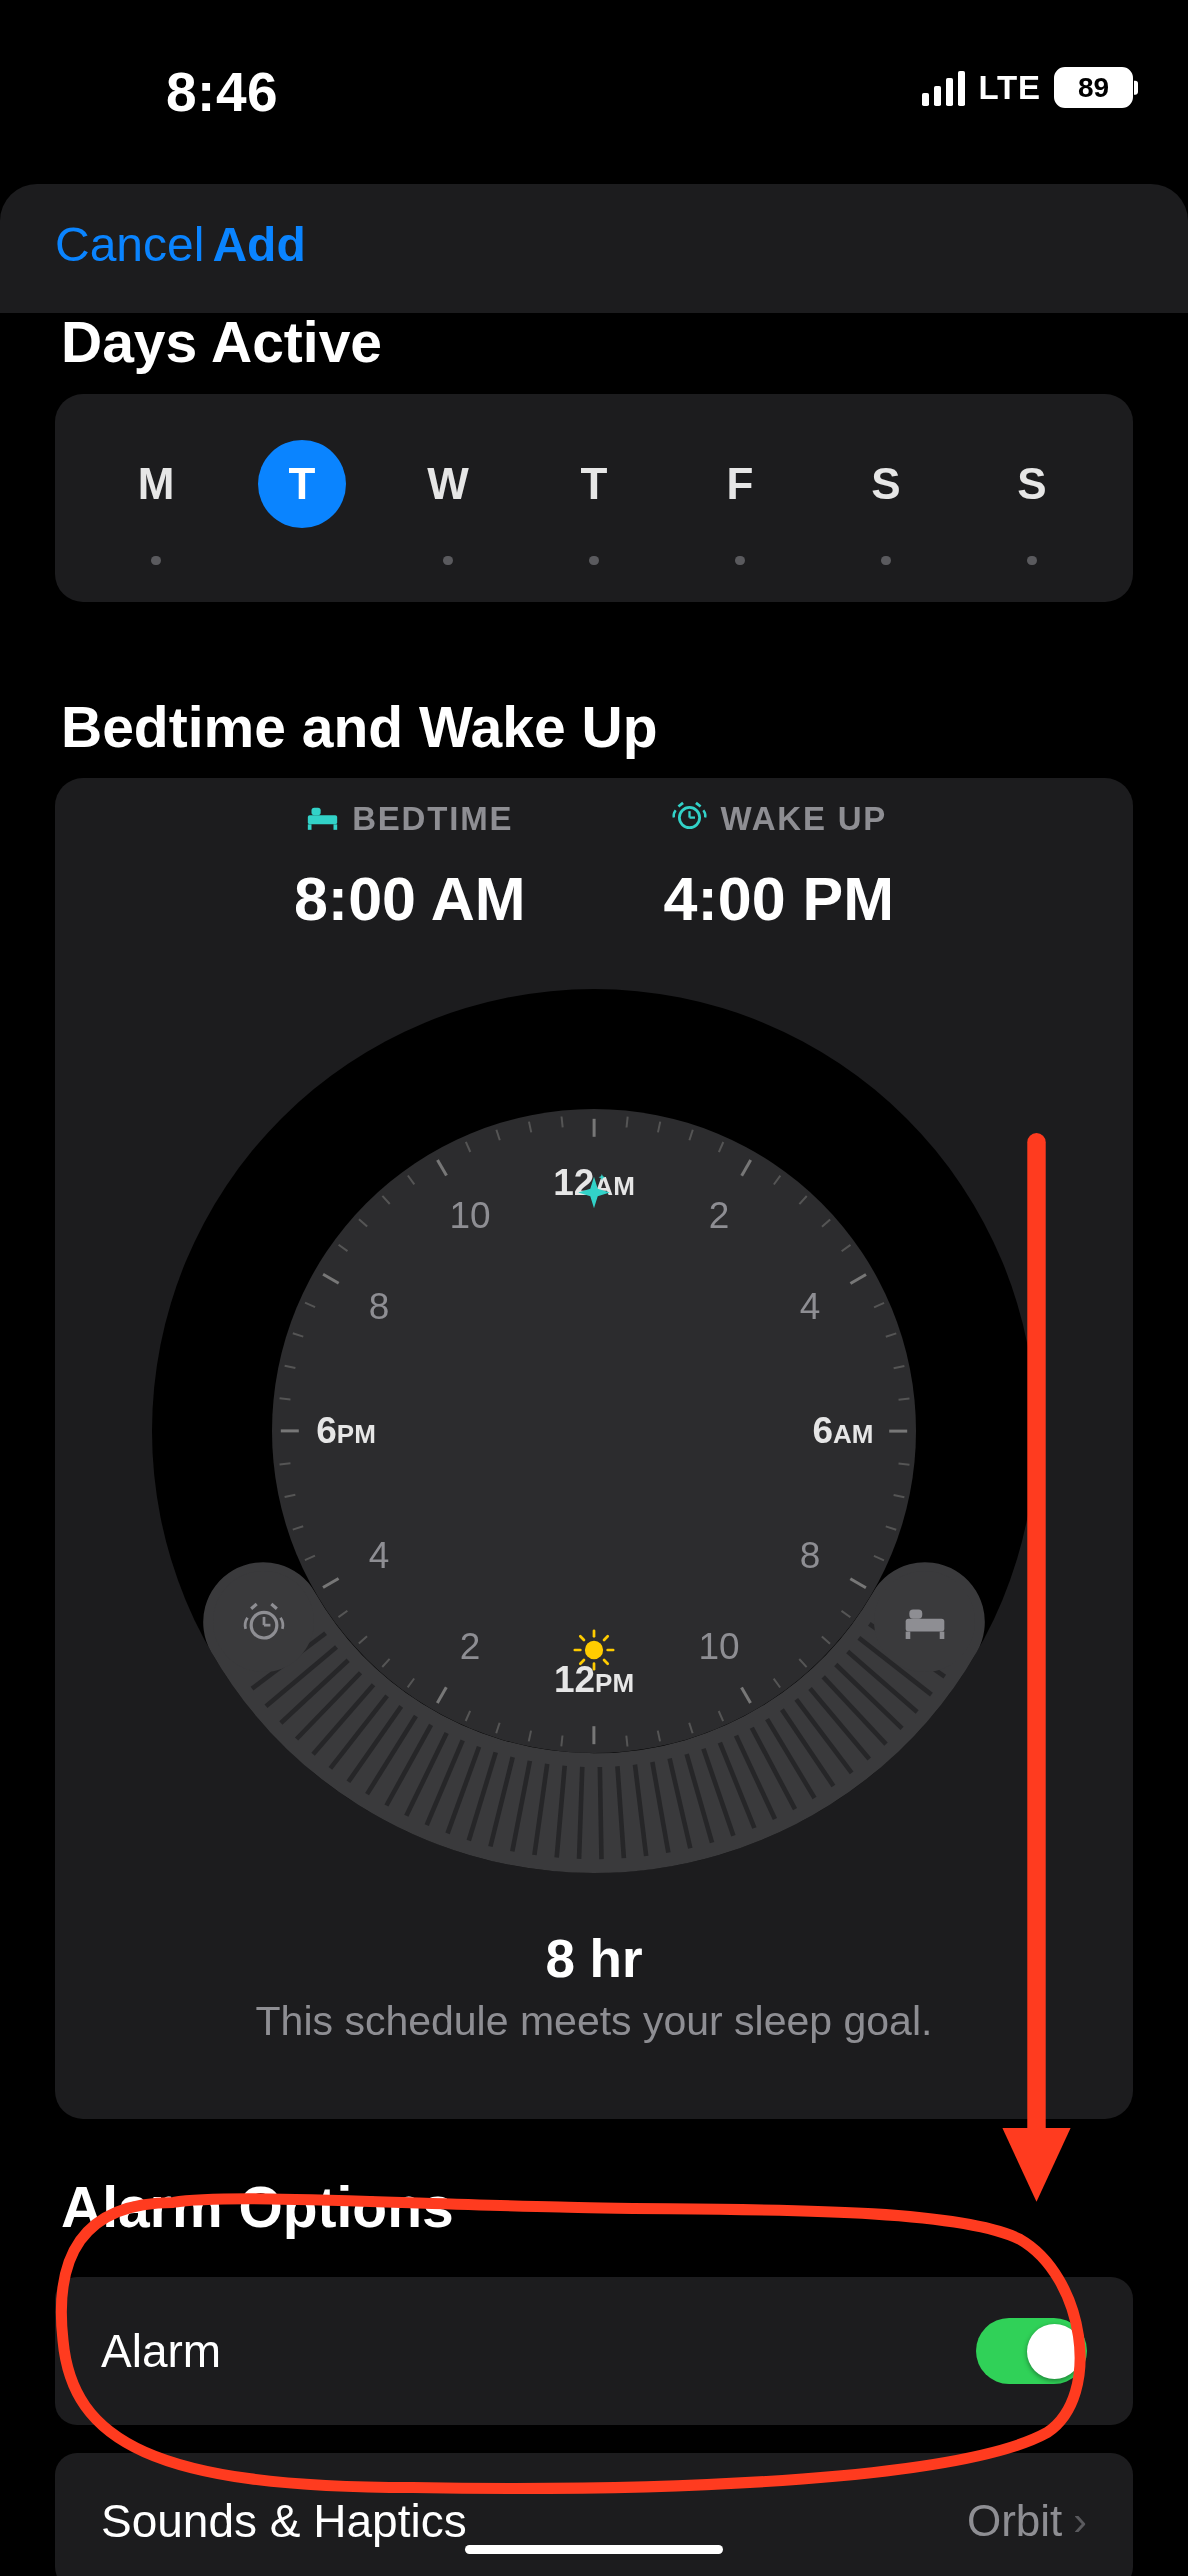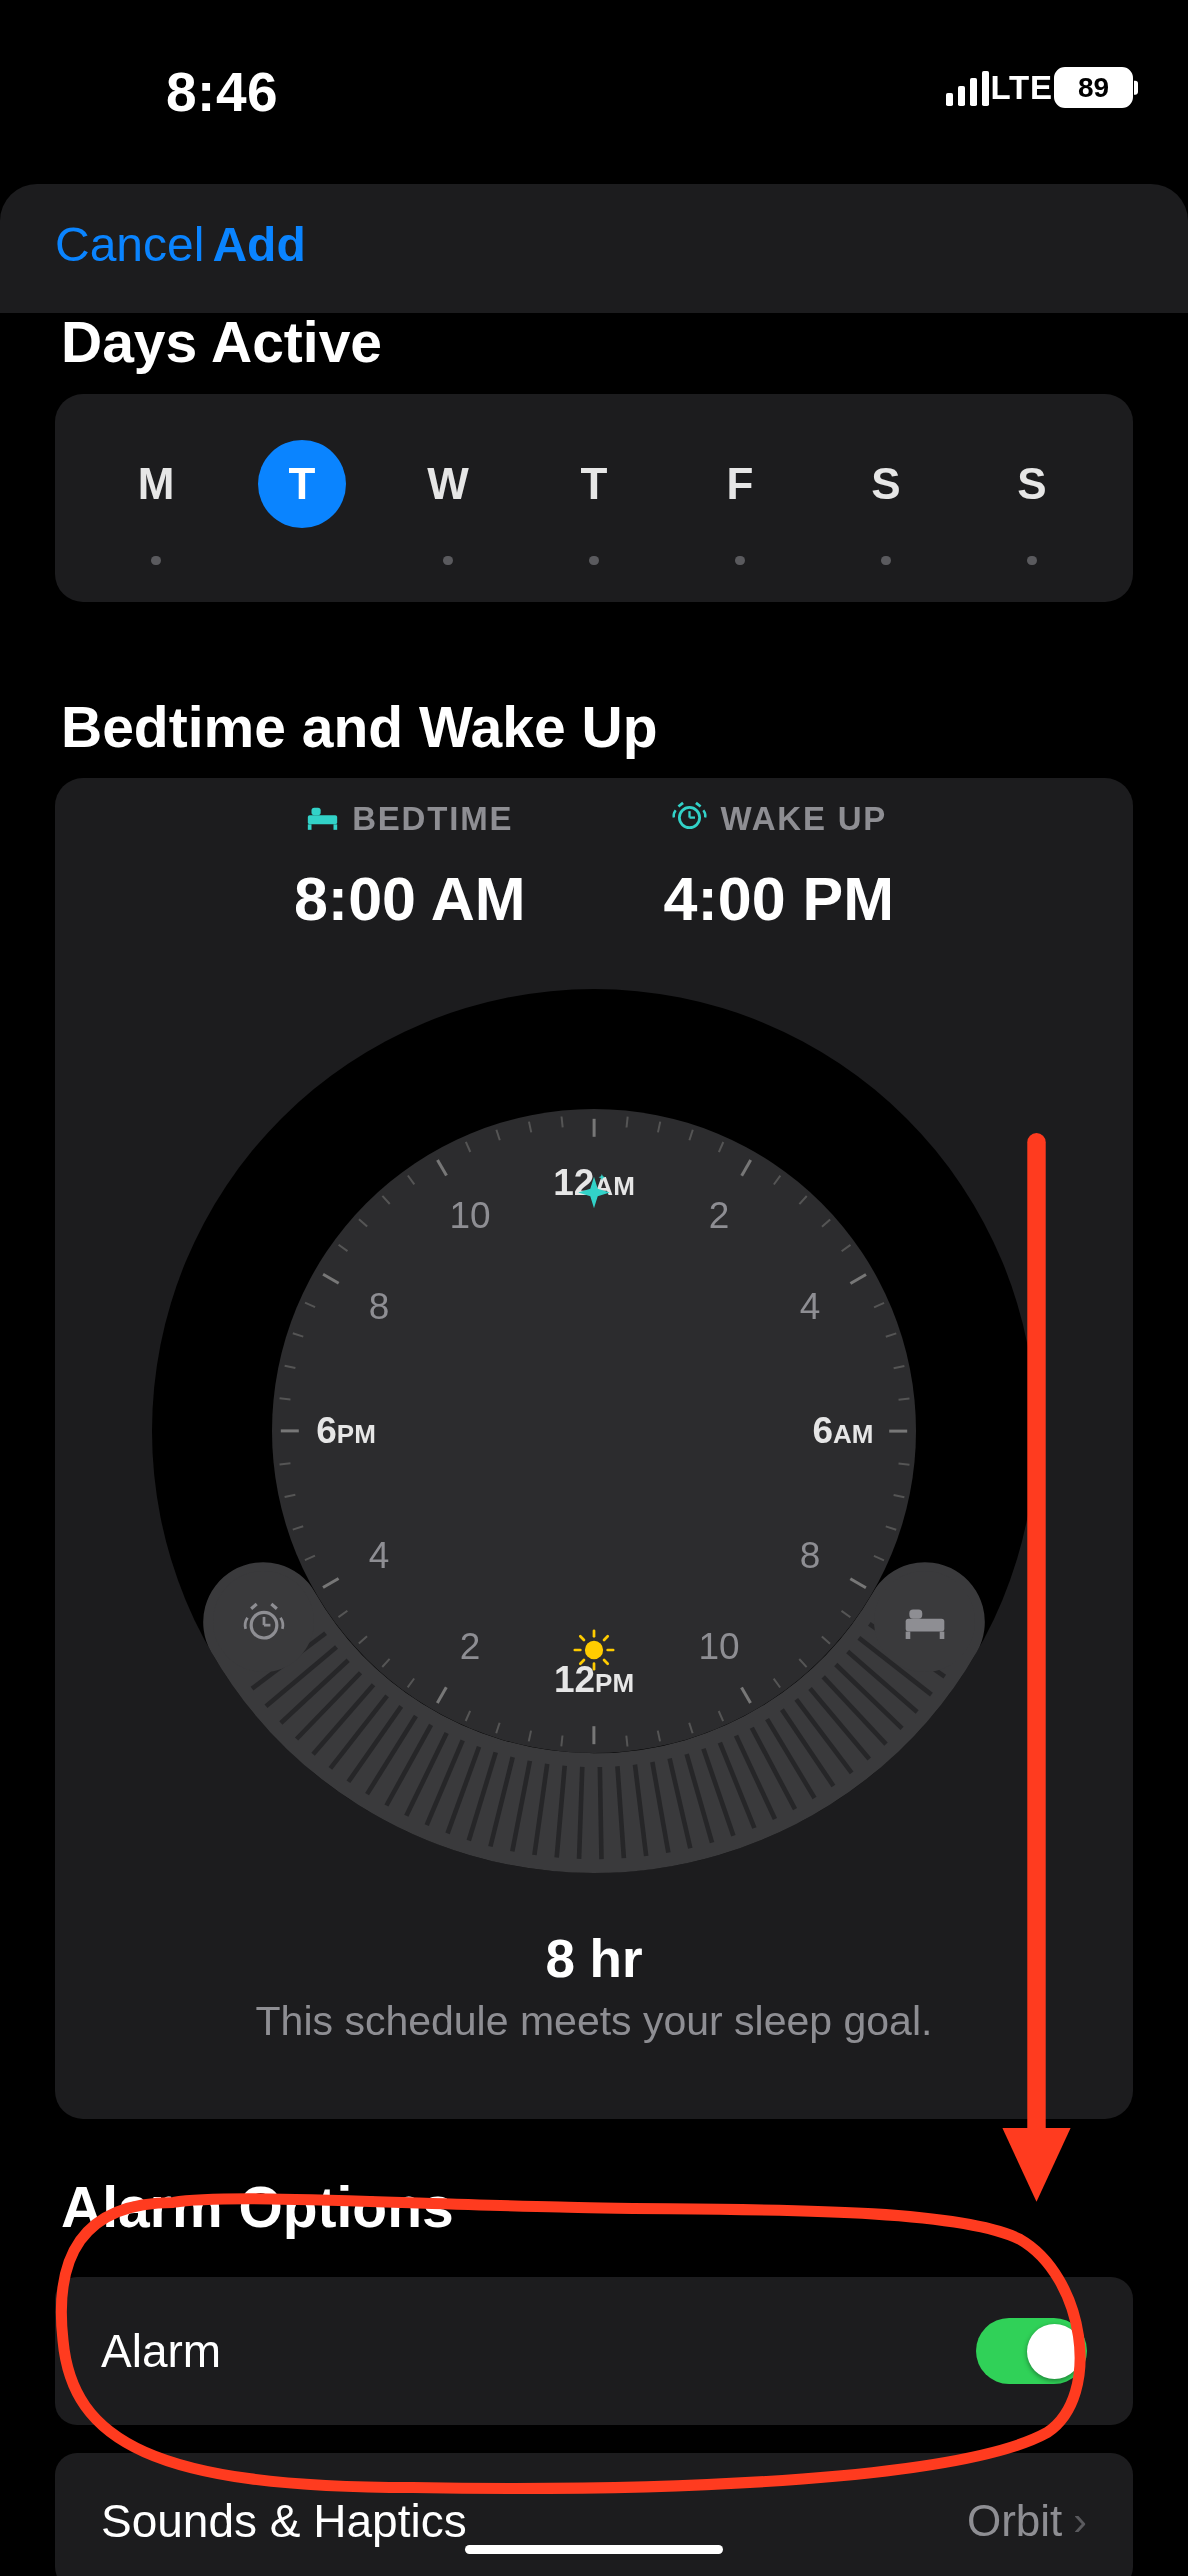--- a/index.html
+++ b/index.html
@@ -2,21 +2,21 @@
 <html style="font-size:14.7px"><head>
 <meta charset="utf-8">
 <style>
   * { box-sizing: border-box; margin: 0; padding: 0; }
   html, body { width: 1188px; height: 2576px; background: #000; font-family: -apple-system, "SF Pro Display", "Helvetica Neue", Arial, sans-serif; color: #fff; -webkit-font-smoothing: antialiased; }
   .screen { width: 1188px; height: 2576px; position: relative; background: #000; overflow: hidden; }
 
   
   .status-bar { display: flex; justify-content: space-between; align-items: center; padding: 28px 55px 0 55px; height: 147px; }
   .status-time { font-size: 55px; font-weight: 600; letter-spacing: 0.5px; margin-left: 111px; margin-top: 9px;}
-  .status-right { display: flex; align-items: center; gap: 1px; }
+  .status-right { display: flex; align-items: center; gap: 13px; }
   .signal-bars { display: flex; align-items: flex-end; gap: 4.6px; height: 37px; }
   .signal-bars span { width: 7.4px; background: #fff; border-radius: 1.8px; }
   .signal-bars span:nth-child(1){height:13px;} .signal-bars span:nth-child(2){height:20px;}
   .signal-bars span:nth-child(3){height:28px;} .signal-bars span:nth-child(4){height:35px;}
   .lte { font-size: 33px; font-weight: 600; letter-spacing: 0.9px; }
   .battery { display: flex; align-items: center; }
   .battery-body { width: 79px; height: 41px; border: 2.8px solid #fff; border-radius: 11px; position: relative; display:flex; align-items:center; justify-content:flex-start; padding:10px; background:#fff;}
   .battery-body::after { content:""; position:absolute; right:-7.4px; top:50%; transform:translateY(-50%); width:4.6px; height:14.7px; background:#fff; border-radius:0 2.8px 2.8px 0;}
   .battery-num { color:#000; font-size:28px; font-weight:700; position:absolute; left:0; right:0; text-align:center;}
 

